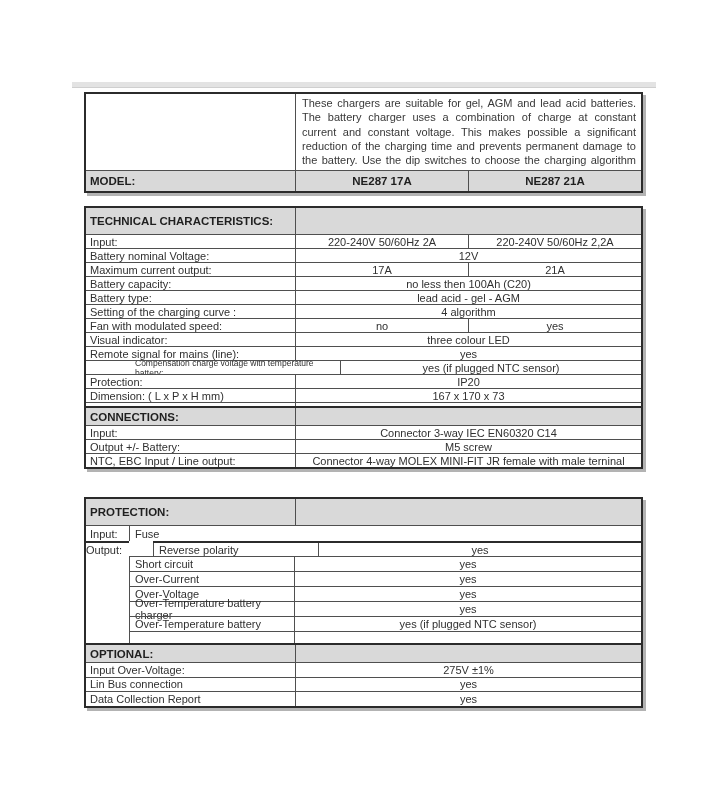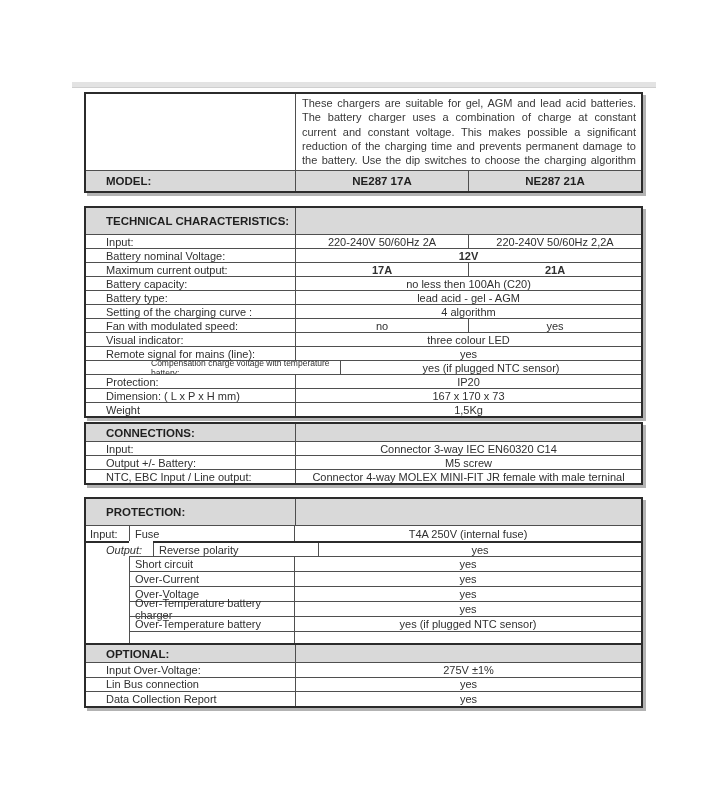--- a/index.html
+++ b/index.html
@@ -13,32 +13,32 @@
     background:#e3e3e3; border-bottom:1px solid #cfcfcf;
   }
   .tbl {
     position:absolute; left:84px; width:559px; background:#ffffff;
     border:2px solid #2b2b2b; box-shadow:3px 3px 0 #b3b3b3;
   }
   .row { display:flex; align-items:center; border-top:1px solid #4f4f4f; }
   .row:first-child { border-top:none; }
   .row.header { background:#d9d9d9; font-weight:bold; font-size:11.5px; color:#1f1f1f; }
   .cell { align-self:stretch; display:flex; align-items:center; overflow:hidden; }
-  .label { width:209px; padding-left:20px; }
+  .label { width:209px; padding-left:4px; }
   .label.small { font-size:8.5px;margin-left:45px; }
   .val { flex:1 1 0; justify-content:center; text-align:center; border-left:1px solid #4f4f4f; }
-  .b { font-weight:bold; }
+  .b { font-weight:normal; }
   
   .intro-cell { align-items:flex-start; padding:2px 5px 2px 6px; }
   .intro-text { text-align:justify; line-height:14.3px; color:#383838; }
   
   .prot-body { display:flex; align-items:stretch; border-top:1px solid #4f4f4f; }
   .prot-left { width:43px; display:flex; flex-direction:column; }
   .pl-input { height:15px; display:flex; align-items:center; padding-left:4px; }
-  .pl-output { flex:1; border-top:2px solid #2b2b2b; padding-left:20px; line-height:15px;font-style:italic; }
+  .pl-output { flex:1; border-top:2px solid #2b2b2b; padding-left:0; line-height:15px; }
   .prot-right { flex:1; display:flex; flex-direction:column; }
   .prow { display:flex; align-items:center; border-top:1px solid #4f4f4f; height:15px; }
   .prow:first-child { border-top:none; }
   .prow.thick { border-top-width:2px; border-top-color:#2b2b2b;margin-left:24px; }
   .sub { width:165px; align-self:stretch; display:flex; align-items:center;
          padding-left:5px; border-left:1px solid #4f4f4f; }
   .pval { flex:1; align-self:stretch; display:flex; align-items:center; justify-content:center;
           text-align:center; border-left:1px solid #4f4f4f; }
   
   .h-intro { height:76px; }
@@ -122,21 +122,21 @@
   <div class="row h-row">
     <div class="cell label">Dimension: ( L x P x H mm)</div>
     <div class="cell val">167 x 170 x 73</div>
   </div>
   <div class="row h-row">
     <div class="cell label">Weight</div>
     <div class="cell val">1,5Kg</div>
   </div>
 </div>
 
-<div class="tbl" style="top:422px;">
+<div class="tbl" style="top:406px;">
   <div class="row header h-head2">
     <div class="cell label">CONNECTIONS:</div>
     <div class="cell val"></div>
   </div>
   <div class="row h-row">
     <div class="cell label">Input:</div>
     <div class="cell val">Connector 3-way  IEC EN60320  C14</div>
   </div>
   <div class="row h-row">
     <div class="cell label">Output +/- Battery:</div>
@@ -154,21 +154,20 @@
     <div class="cell val"></div>
   </div>
   <div class="prot-body">
     <div class="prot-left">
       <div class="pl-input">Input:</div>
       <div class="pl-output">Output:</div>
     </div>
     <div class="prot-right">
       <div class="prow">
         <div class="sub">Fuse</div>
-        <div class="pval">T4A 250V (internal fuse)</div>
       </div>
       <div class="prow thick">
         <div class="sub">Reverse polarity</div>
         <div class="pval">yes</div>
       </div>
       <div class="prow">
         <div class="sub">Short circuit</div>
         <div class="pval">yes</div>
       </div>
       <div class="prow">

